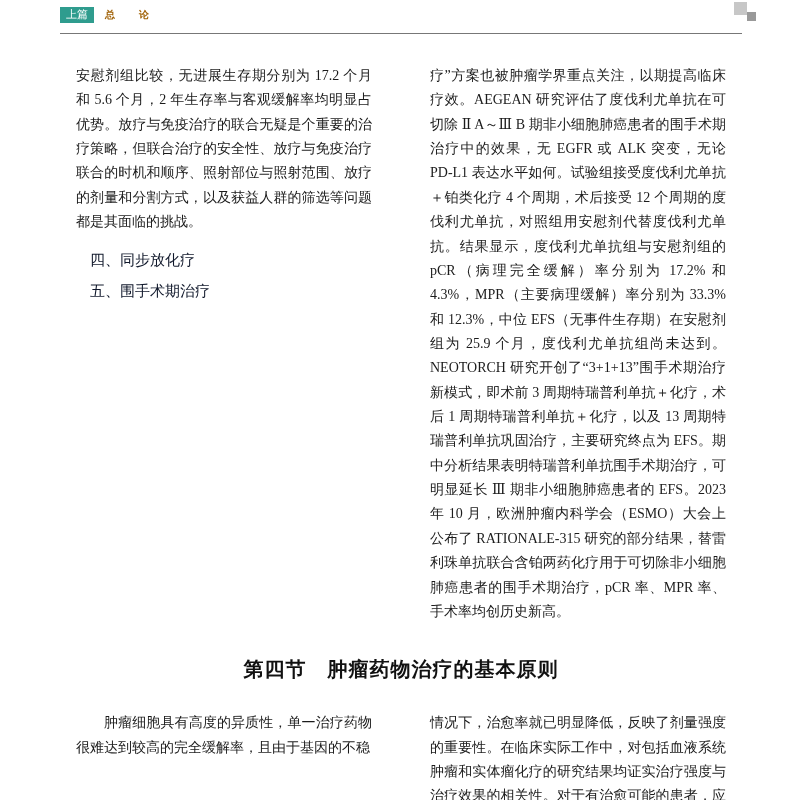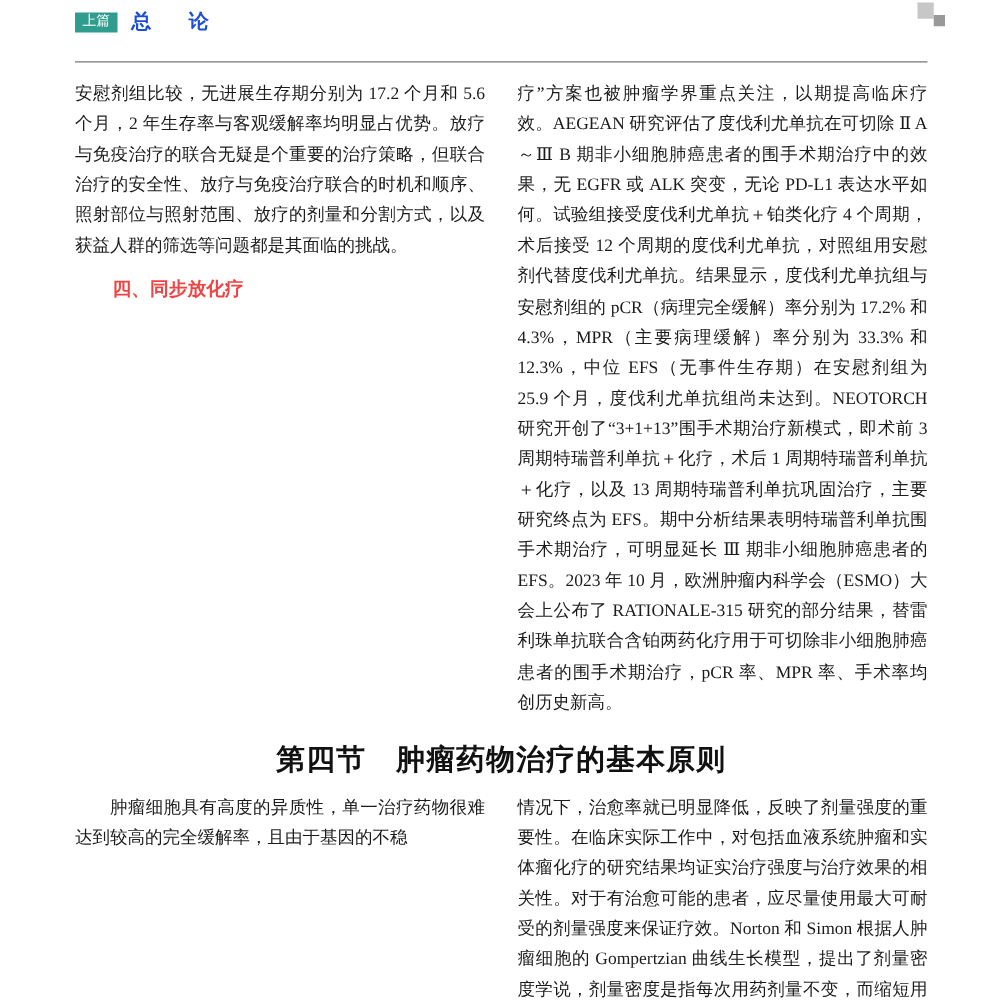--- a/index.html
+++ b/index.html
@@ -16,73 +16,73 @@
     color: var(--text-color, #1b1b1b);
     padding: 7px 58px 0 60px;
     box-sizing: border-box;
     overflow: hidden;
   }
   .page-header {
     position: relative;
     display: flex;
     align-items: center;
     gap: 11px;
-    padding-bottom: 21px;
+    padding-bottom: 10px;
     border-bottom: 1.5px solid var(--rule-color, #777);
   }
   .part-tab {
     display: inline-block;
     background: var(--accent-color, #2f9c8e);
     color: #ffffff;
     font-family: "Liberation Sans", "DejaVu Sans", sans-serif;
     font-size: 11px;
     line-height: 1;
     padding: 2px 6px 3px;
   }
   .header-title {
-    font-size: 16px;
+    font-size: 10px;
     font-weight: bold;
     letter-spacing: 7px;
-    color: #1d4ed8;
+    color: #a16207;
   }
   .corner-marks {
     position: absolute;
     right: -14px;
     top: -5px;
     width: 26px;
     height: 24px;
   }
   .sq { position: absolute; display: block; }
   .sq-light { width: 13px; height: 13px; background: var(--ornament-light, #c7c7c7); right: 9px; top: 0; }
   .sq-dark  { width: 9px;  height: 9px;  background: var(--ornament-dark, #999999); right: 0; top: 10px; }
 
   .content { margin-top: 14px; }
   .columns {
     display: grid;
     grid-template-columns: 1fr 1fr;
     column-gap: 26px;
   }
   .para {
-    margin: 0;
+    margin: 16px;
     font-size: 14px;
     line-height: 1.74;
     text-align: justify;
     text-indent: 2em;
   }
   .para.no-indent { text-indent: 0; }
   .subheading {
     font-family: "Liberation Sans", "DejaVu Sans", sans-serif;
     font-size: 15px;
-    font-weight: 700;
-    color: #ef4444;
+    font-weight: 400;
+    color: #0f172a;
     margin: 12px 0 8px;
     text-indent: 2em;
   }
   .section-title {
-    font-size: 23px;
+    font-size: 20px;
     font-weight: 700;
     text-align: center;
     letter-spacing: 1px;
     color: #111;
     margin: 16px 0 12px;
   }
 </style>
 </head>
 <body>
 
@@ -96,20 +96,21 @@
       <span class="sq sq-dark"></span>
     </span>
   </header>
 
   <main class="content">
 
     <section class="columns top">
       <div class="col">
         <p class="para no-indent">安慰剂组比较，无进展生存期分别为 17.2 个月和 5.6 个月，2 年生存率与客观缓解率均明显占优势。放疗与免疫治疗的联合无疑是个重要的治疗策略，但联合治疗的安全性、放疗与免疫治疗联合的时机和顺序、照射部位与照射范围、放疗的剂量和分割方式，以及获益人群的筛选等问题都是其面临的挑战。</p>
         <h3 class="subheading">四、同步放化疗</h3>
+        <h3 class="subheading">五、围手术期治疗</h3>
       </div>
       <div class="col">
         <p class="para no-indent">疗”方案也被肿瘤学界重点关注，以期提高临床疗效。AEGEAN 研究评估了度伐利尤单抗在可切除 Ⅱ A～Ⅲ B 期非小细胞肺癌患者的围手术期治疗中的效果，无 EGFR 或 ALK 突变，无论 PD-L1 表达水平如何。试验组接受度伐利尤单抗＋铂类化疗 4 个周期，术后接受 12 个周期的度伐利尤单抗，对照组用安慰剂代替度伐利尤单抗。结果显示，度伐利尤单抗组与安慰剂组的 pCR（病理完全缓解）率分别为 17.2% 和 4.3%，MPR（主要病理缓解）率分别为 33.3% 和 12.3%，中位 EFS（无事件生存期）在安慰剂组为 25.9 个月，度伐利尤单抗组尚未达到。NEOTORCH 研究开创了“3+1+13”围手术期治疗新模式，即术前 3 周期特瑞普利单抗＋化疗，术后 1 周期特瑞普利单抗＋化疗，以及 13 周期特瑞普利单抗巩固治疗，主要研究终点为 EFS。期中分析结果表明特瑞普利单抗围手术期治疗，可明显延长 Ⅲ 期非小细胞肺癌患者的 EFS。2023 年 10 月，欧洲肿瘤内科学会（ESMO）大会上公布了 RATIONALE-315 研究的部分结果，替雷利珠单抗联合含铂两药化疗用于可切除非小细胞肺癌患者的围手术期治疗，pCR 率、MPR 率、手术率均创历史新高。</p>
       </div>
     </section>
 
     <h2 class="section-title">第四节　肿瘤药物治疗的基本原则</h2>
 
     <section class="columns bottom">
       <div class="col">

